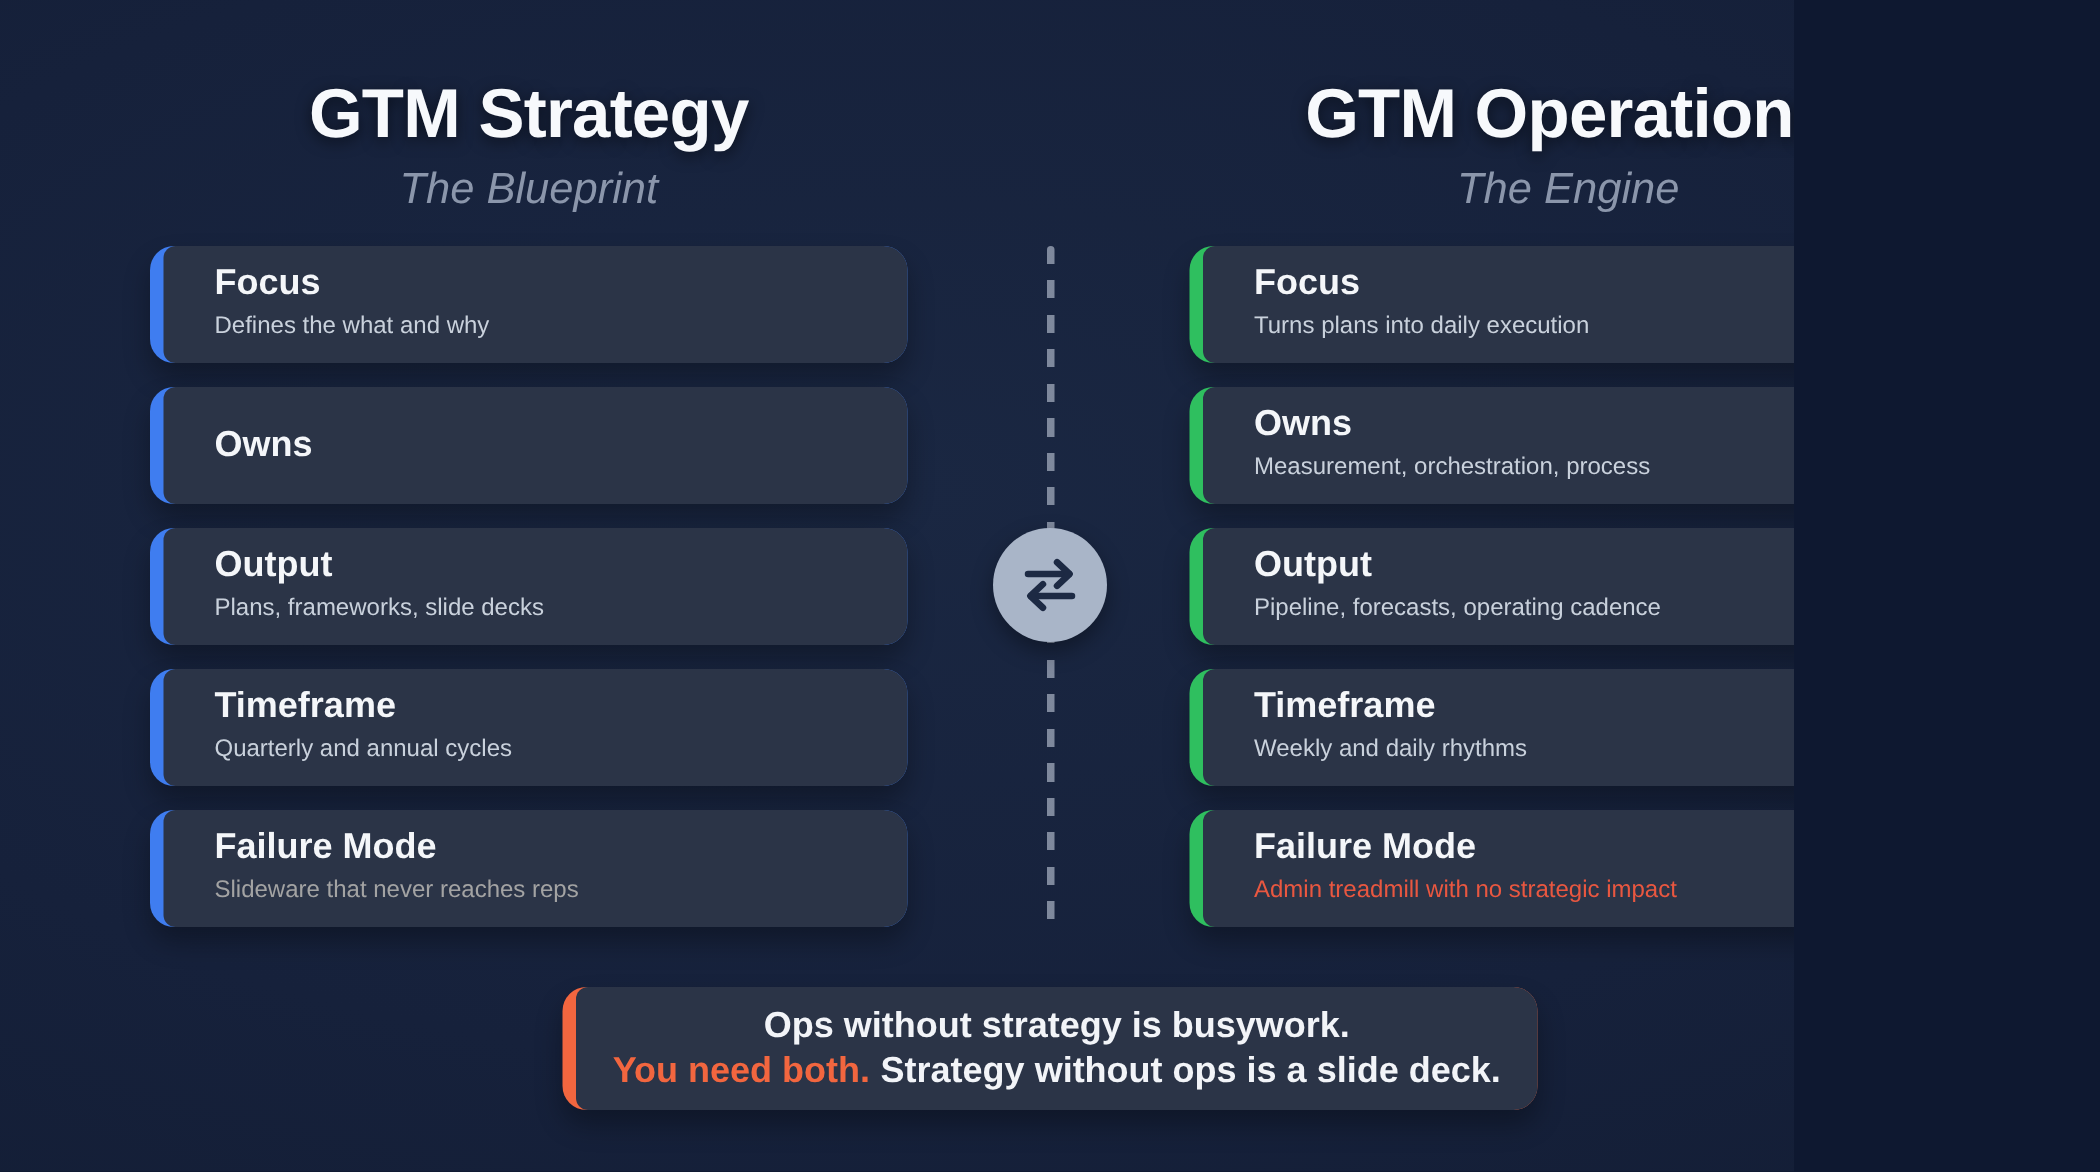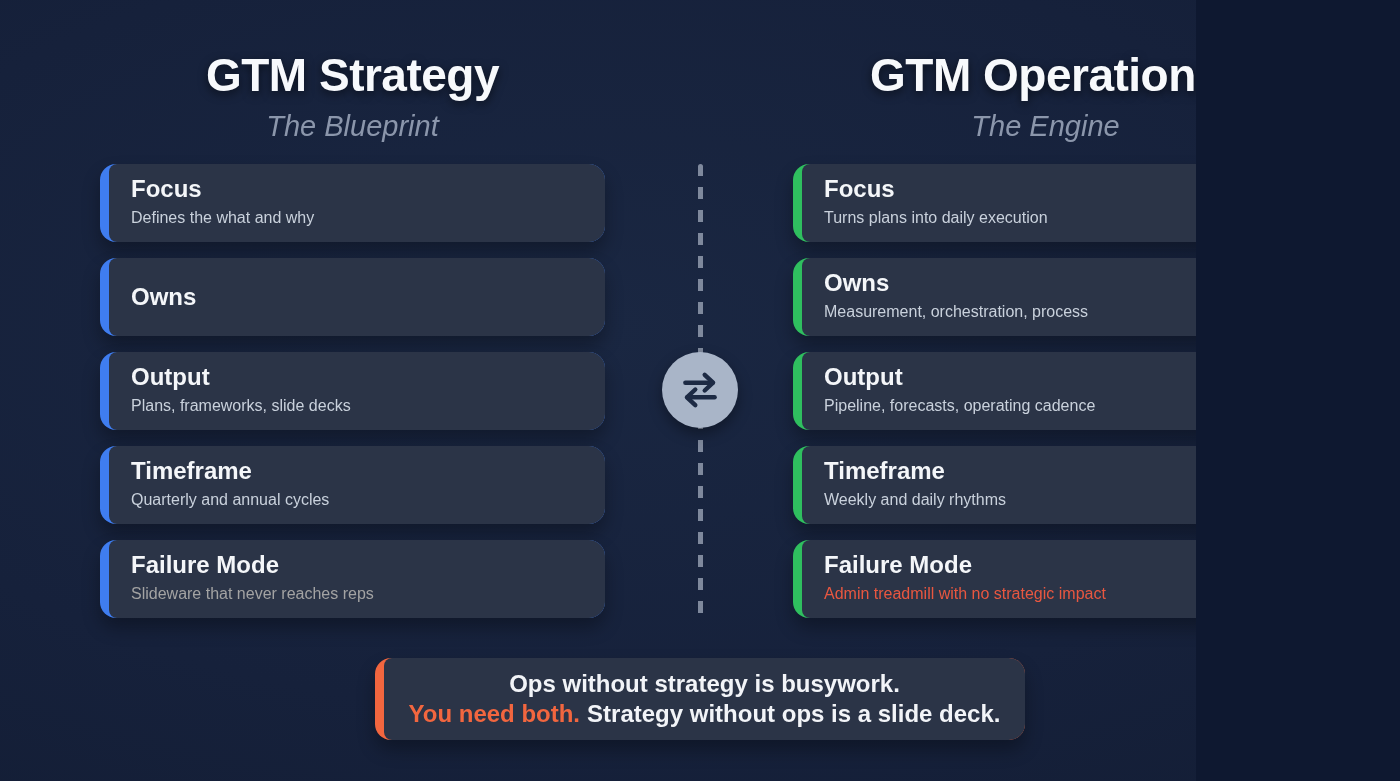--- a/index.html
+++ b/index.html
@@ -20,21 +20,21 @@
   }
   .cards { position:absolute; top:116px; left:0; width:505px; }
   .card {
     height:78px; margin-bottom:16px; border-radius:16px;
     box-shadow:0 10px 18px rgba(0,0,0,0.30);
   }
   .card-inner {
     margin-left:9px; height:100%; box-sizing:border-box;
     background:#2b3447; border-radius:8px 16px 16px 8px;
     display:flex; flex-direction:column; justify-content:center;
-    padding:0 22px; text-align:left;
+    padding:0 34px; text-align:left;
   }
   .card-label { font-size:24px; font-weight:bold; color:#f4f6f9; line-height:30px; }
   .card-desc  { font-size:16px; color:#c9d1dc; line-height:28px; }
 
   .divider-line {
     position:absolute; left:698px; top:164px; width:5px; height:456px;
     background:repeating-linear-gradient(to bottom,
       #8a94a7 0px, #8a94a7 12px, transparent 12px, transparent 23px);
     border-radius:3px; opacity:0.9;
   }

